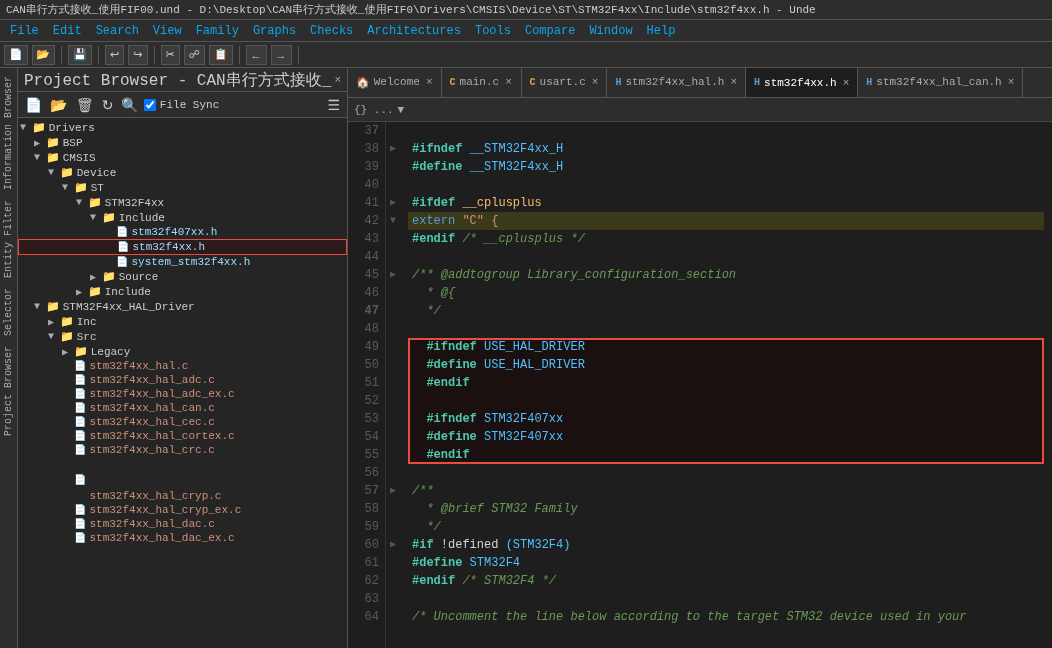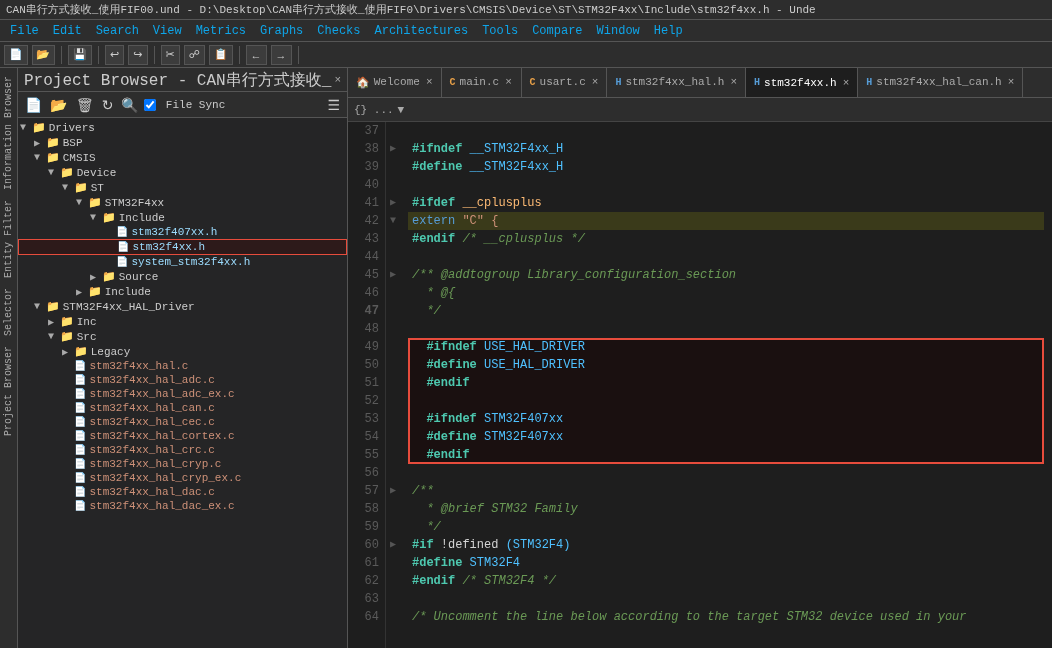--- a/index.html
+++ b/index.html
@@ -123,21 +123,21 @@
       font-size: 14px;
       cursor: pointer;
       padding: 1px 3px;
     }
 
     .file-sync-label {
       font-size: 11px;
       color: #ccc;
       display: flex;
       align-items: center;
-      gap: 10px;
+      gap: 4px;
     }
     .checkbox-sync { width: 12px; height: 12px; }
 
     
     .tree-container {
       flex: 1;
       overflow-y: auto;
       overflow-x: hidden;
       background: #252526;
       padding: 2px 0;
@@ -264,21 +264,21 @@
 
 <div class="title-bar">
   <span>CAN串行方式接收_使用FIF00.und - D:\Desktop\CAN串行方式接收_使用FIF0\Drivers\CMSIS\Device\ST\STM32F4xx\Include\stm32f4xx.h - Unde</span>
 </div>
 
 <div class="menu-bar">
 <span class="menu-item">File</span>
     <span class="menu-item">Edit</span>
     <span class="menu-item">Search</span>
     <span class="menu-item">View</span>
-    <span class="menu-item">Metrics</span>
+    <span class="menu-item">Family</span>
     <span class="menu-item">Graphs</span>
     <span class="menu-item">Checks</span>
     <span class="menu-item">Architectures</span>
     <span class="menu-item">Tools</span>
     <span class="menu-item">Compare</span>
     <span class="menu-item">Window</span>
     <span class="menu-item">Help</span>
   </div>
 
 <div class="toolbar">
@@ -462,21 +462,21 @@
         <div class="tree-item">
           <span style="width: 42px; display: inline-block;"></span>
           <span class="tree-arrow"></span>
           <span class="file-icon">📄</span>
           <span style="color: rgb(206, 145, 120);">stm32f4xx_hal_crc.c</span>
         </div>
         <div class="tree-item">
           <span style="width: 42px; display: inline-block;"></span>
           <span class="tree-arrow"></span>
           <span class="file-icon">📄</span>
-          <span style="color: rgb(206, 145, 120);">stm32f4xx_hal_cryp.c</span>
+          <span style="color: rgb(206, 145, 120); margin-top: 32px;">stm32f4xx_hal_cryp.c</span>
         </div>
         <div class="tree-item">
           <span style="width: 42px; display: inline-block;"></span>
           <span class="tree-arrow"></span>
           <span class="file-icon">📄</span>
           <span style="color: rgb(206, 145, 120);">stm32f4xx_hal_cryp_ex.c</span>
         </div>
         <div class="tree-item">
           <span style="width: 42px; display: inline-block;"></span>
           <span class="tree-arrow"></span>

